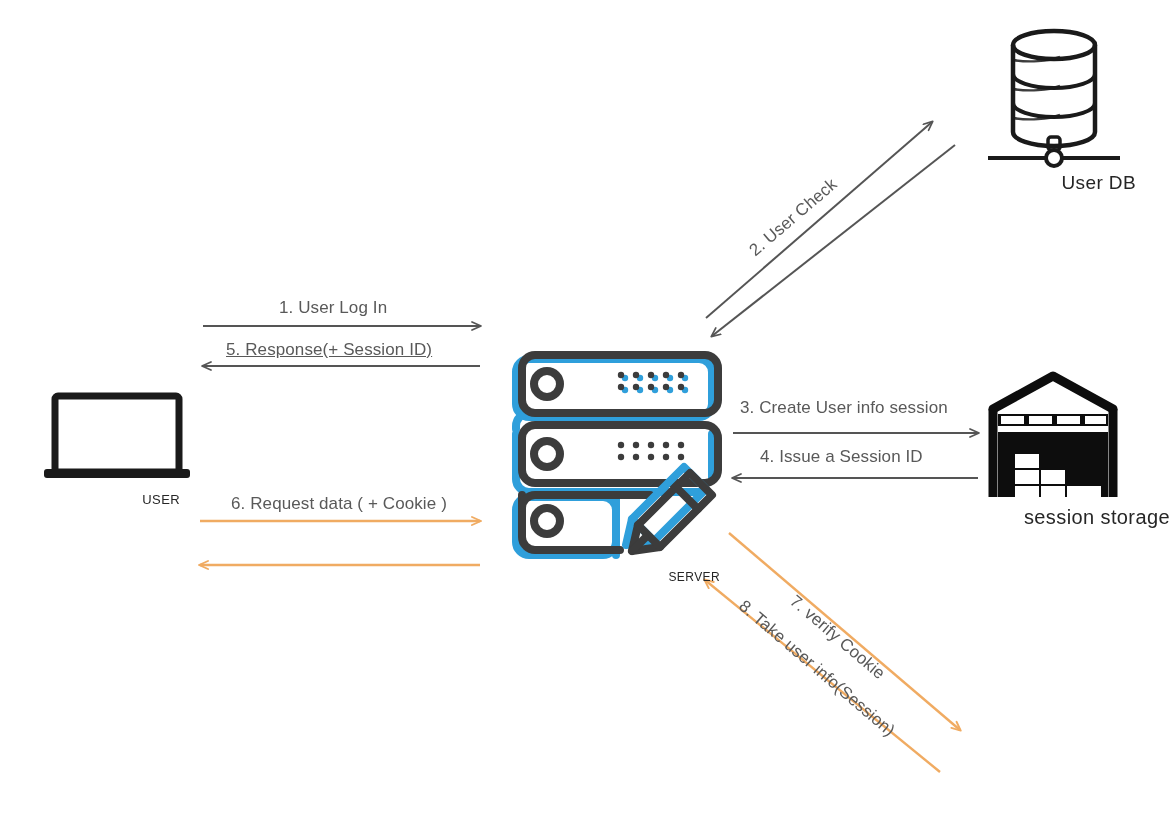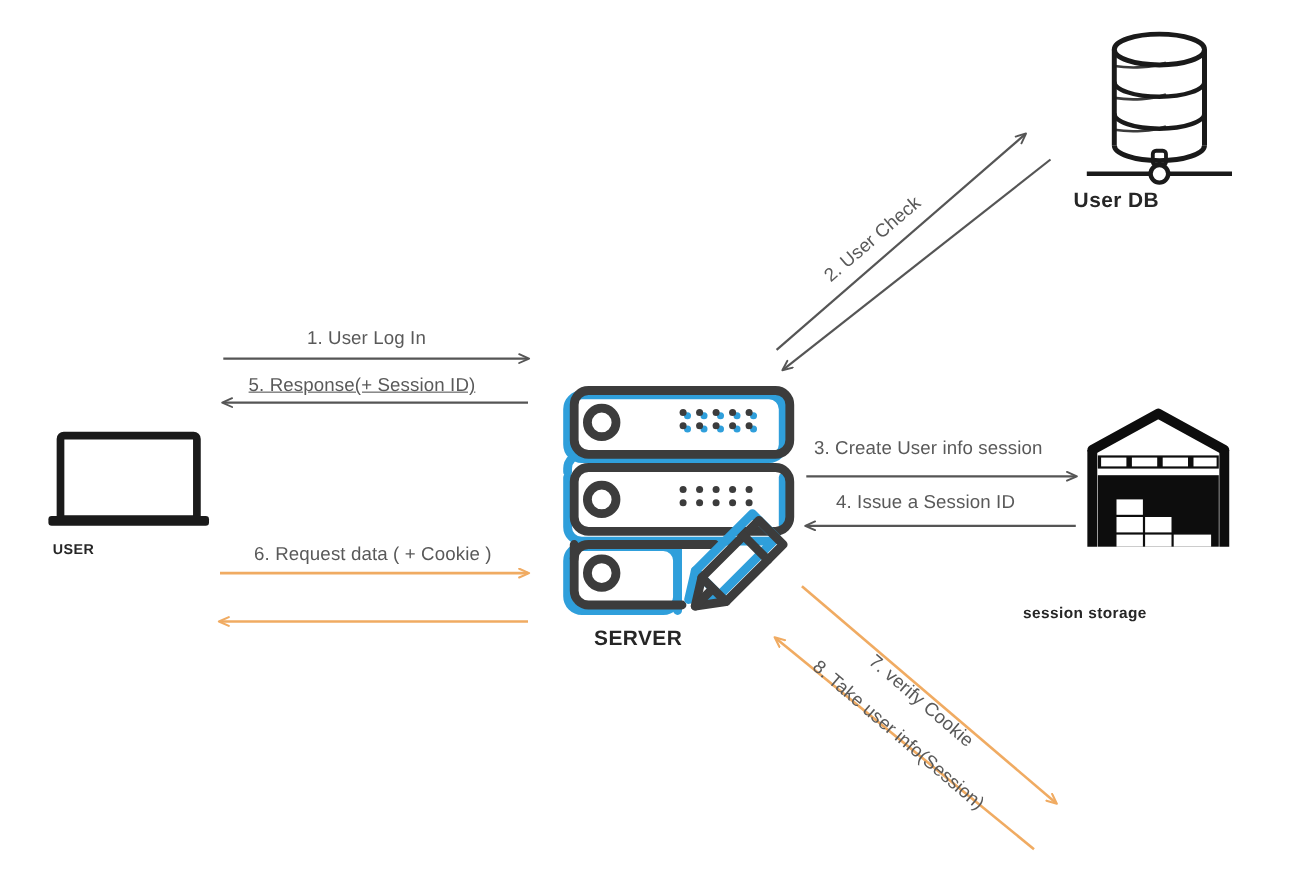--- a/index.html
+++ b/index.html
@@ -15,40 +15,40 @@
     overflow:hidden;
   }
   #svg-layer{
     position:absolute;
     left:0; top:0;
     width:1174px;
     height:814px;
   }
   .node-label{
     position:absolute;
-    font-weight:bold;
+    font-weight:normal;
     color:#262626;
     letter-spacing:.4px;
     white-space:nowrap;
-    text-align:left;
+    text-align:right;
   }
   .edge-label{
     position:absolute;
     color:#595959;
     white-space:nowrap;
     font-size:17px;
     letter-spacing:.1px;
   }
   .edge-label.rot{
     transform-origin:0 50%;
   }
   #lbl-user   { left:48px;  top:492px; width:132px; font-size:13px; }
-  #lbl-server { left:540px; top:570px; width:148px; font-size:19px; }
+  #lbl-server { left:572px; top:570px; width:148px; font-size:12px; }
   #lbl-userdb { left:976px; top:172px; width:160px; font-size:19px; }
-  #lbl-storage{ left:930px; top:506px; width:240px; font-size:14px;margin-top:43px; }
+  #lbl-storage{ left:930px; top:506px; width:240px; font-size:20px; }
 
   #lbl-e1 { left:279px; top:298px; }
   #lbl-e5 { left:226px; top:340px;text-decoration:underline; }
   #lbl-e6 { left:231px; top:494px; }
   #lbl-e9 { left:206px; top:535px; }
   #lbl-e3 { left:740px; top:398px;text-align:center; }
   #lbl-e4 { left:760px; top:447px; }
   #lbl-e2 { left:752px; top:243px; transform:rotate(-40.5deg); }
   #lbl-e7 { left:792px; top:589px; transform:rotate(40.5deg); }
   #lbl-e8 { left:741px; top:594px; transform:rotate(40.5deg); }

